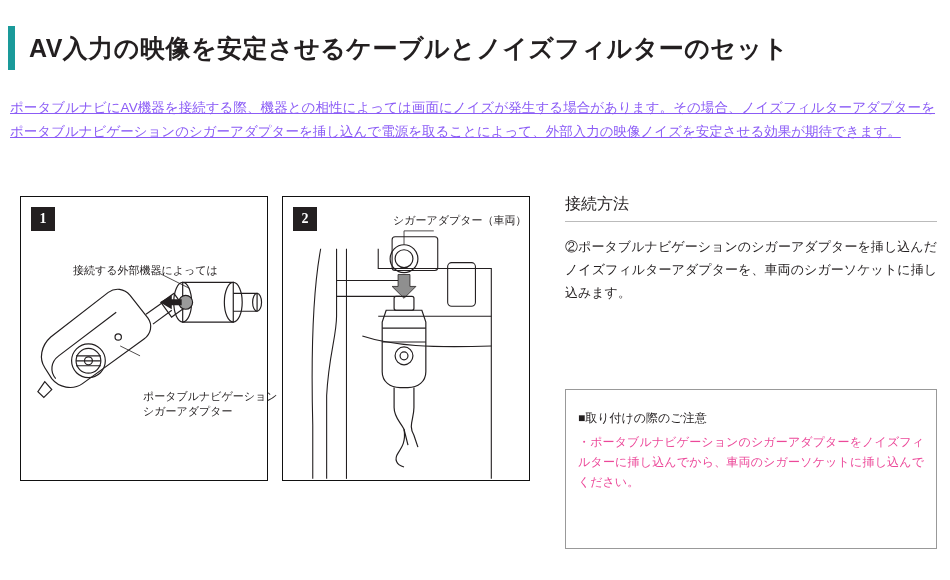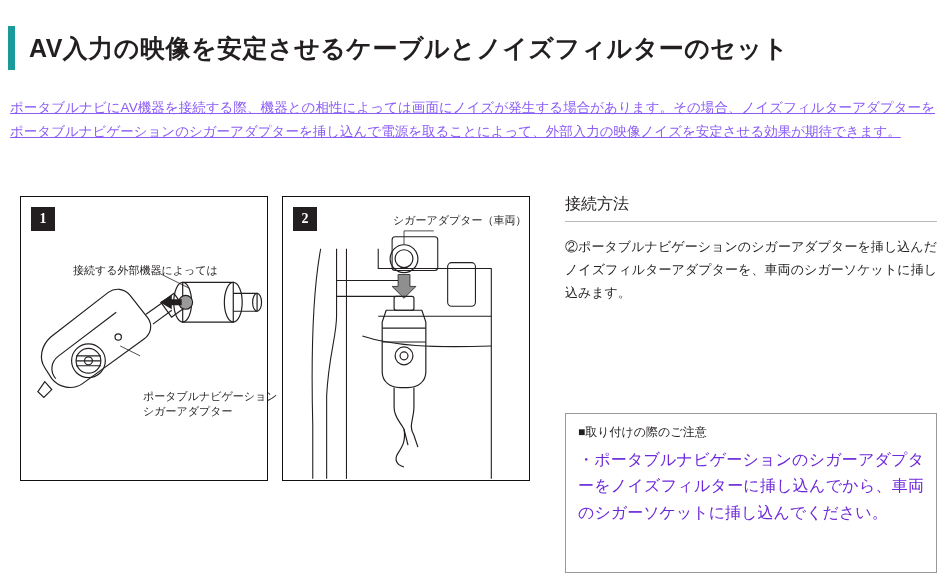--- a/index.html
+++ b/index.html
@@ -131,33 +131,32 @@
   }
 
   .note-box {
     position: absolute;
     left: 565px;
     top: 389px;
     width: 372px;
     height: 160px;
     border: 1px solid #999;
     box-sizing: border-box;
-    padding: 10px 12px 10px 12px;
+    padding: 20px 12px 10px 12px;
     background: #fff;
-    margin-top: 24px;
   }
   .note-title {
     font-size: 12px;
     margin: 0 0 6px 0;
     color: #231f20;
   }
   .note-item {
-    font-size: 16px;
+    font-size: 12px;
     line-height: 1.65;
-    color: #6d28d9;
+    color: #ec4899;
     margin: 0 0 2px 0;
     text-align: justify;
   }
 </style>
 </head>
 <body>
 
 <div class="page">
 
   <div class="header">

